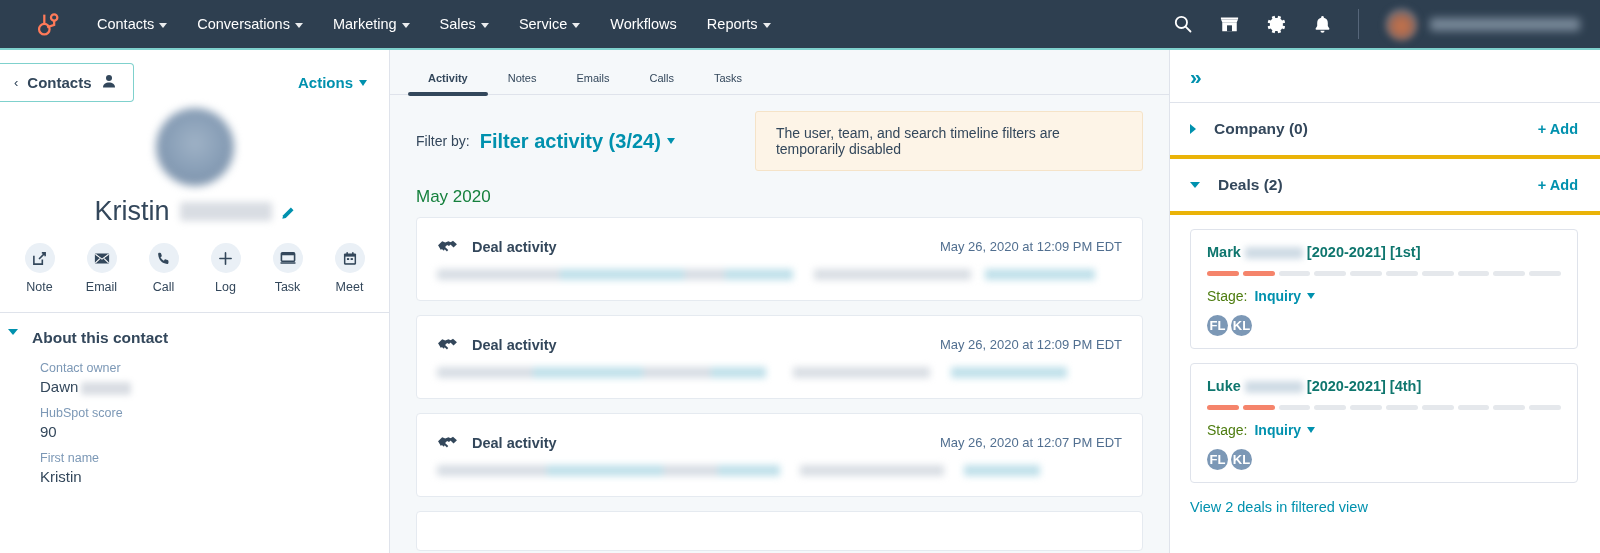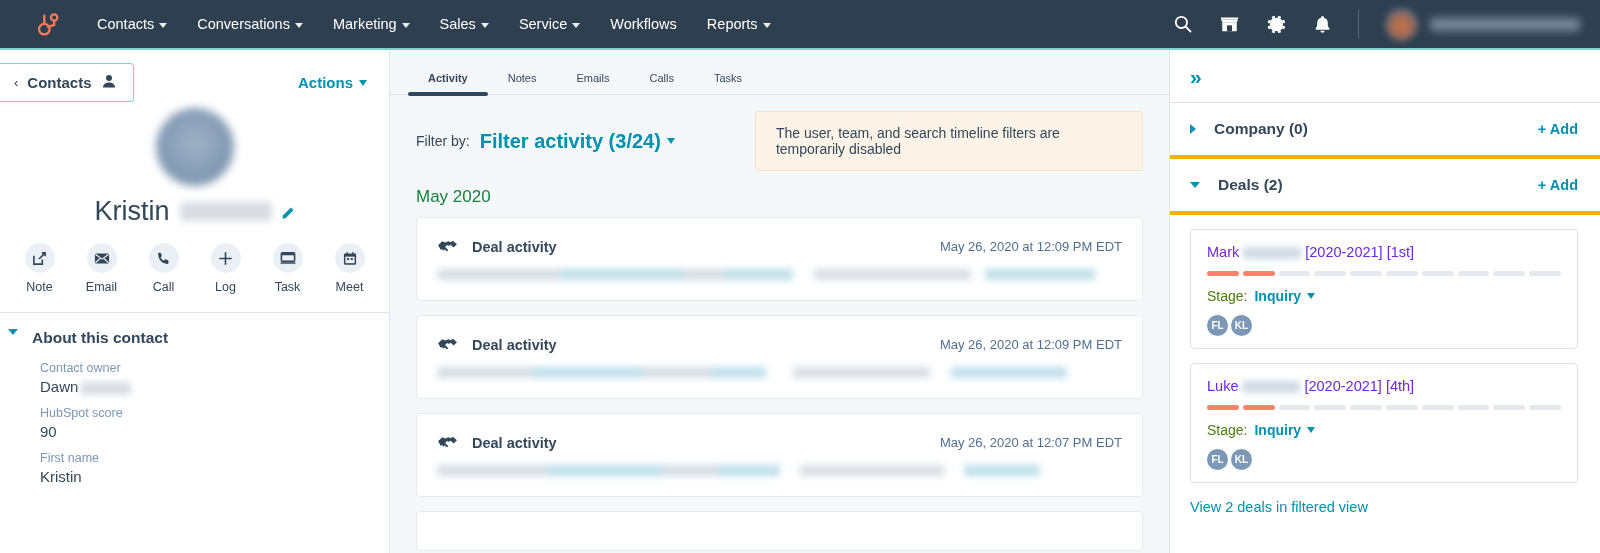--- a/index.html
+++ b/index.html
@@ -209,39 +209,39 @@
   .assoc-title { font-size: 15.5px; font-weight: 600; color: #33475b; margin-left: 18px; }
   .add-link {
     margin-left: auto; color: #0091ae; font-size: 14.5px;
     font-weight: 600; cursor: pointer;
   }
   .deals-body { padding: 14px 22px 0 20px; }
   .deal-card {
     border: 1px solid #dfe3eb; border-radius: 4px;
     padding: 14px 16px 12px; margin-bottom: 14px;
   }
-  .deal-title { font-size: 14.5px; font-weight: 400; color: #6d28d9; cursor: pointer; }
+  .deal-title { font-size: 14.5px; font-weight: 700; color: #0f766e; cursor: pointer; }
   .deal-redacted {
     display: inline-block; width: 58px; height: 12px;
     background: #cfdbe5; border-radius: 2px; filter: blur(3px);
     margin: 0 4px; vertical-align: middle;
   }
   .stage-bar { display: flex; gap: 4px; margin: 11px 0 12px; }
   .seg { height: 5px; border-radius: 3px; flex: 1; background: #e5e8ec; }
   .seg.on { background: #f5846b; }
   .stage-row { display: flex; align-items: center; gap: 7px; }
   .stage-label { font-size: 14px; color: #4d7c0f; }
   .stage-value {
     font-size: 14px; color: #0091ae; font-weight: 600;
     display: flex; align-items: center; gap: 6px; cursor: pointer;
   }
   .owners { display: flex; gap: 3px; margin-top: 11px; }
   .owner-chip {
     width: 21px; height: 21px; border-radius: 50%; background: #7c98b6;
-    color: #ffffff; font-size: 10px; font-weight: 700;
+    color: #ffffff; font-size: 13px; font-weight: 700;
     display: flex; align-items: center; justify-content: center;
     cursor: pointer;
   }
   .view-deals {
     color: #0091ae; font-size: 14.5px; padding: 2px 0 0 20px; cursor: pointer;
   }
 </style>
 </head>
 <body>
 

